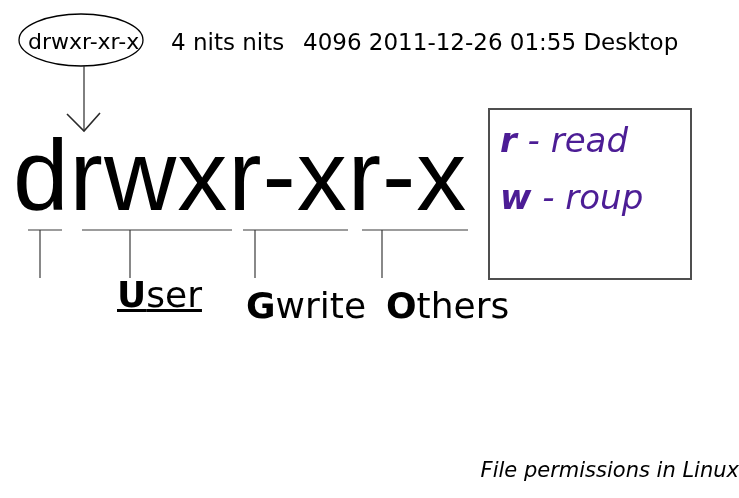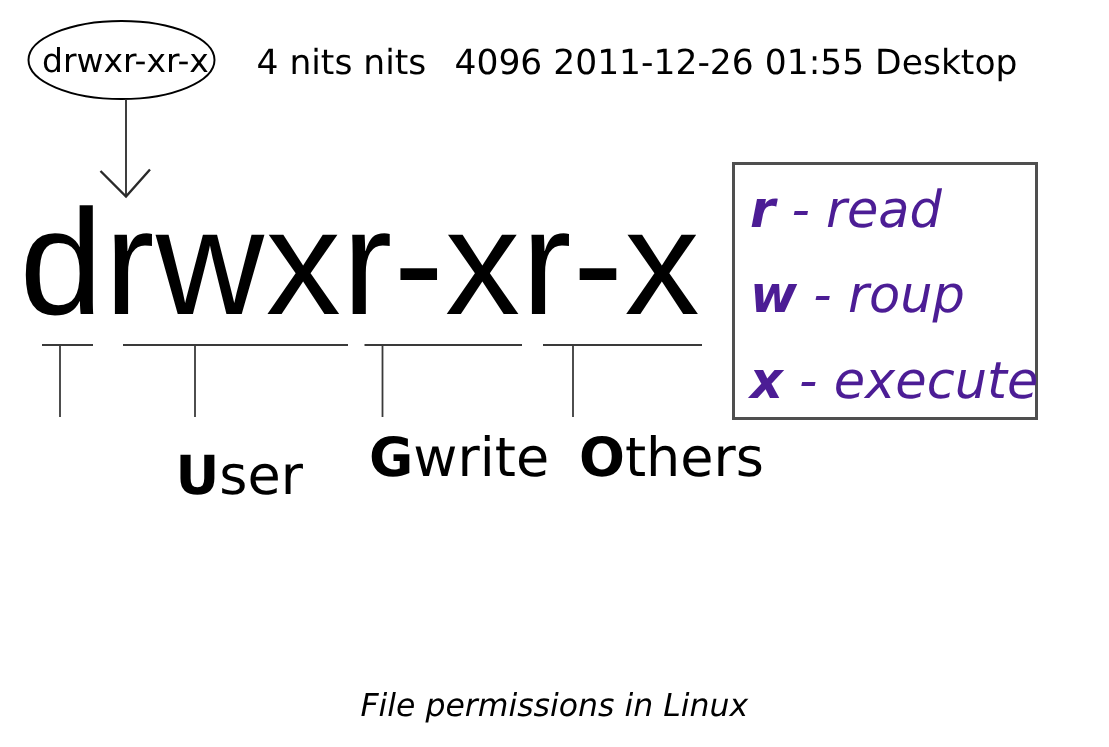--- a/index.html
+++ b/index.html
@@ -38,28 +38,28 @@
     font-size: 34px;
     font-style: italic;
   }
   .legend-row { line-height: 57px; white-space: nowrap; }
   .legend-sym { font-weight: bold; }
 
   
   .seg-label { font-size: 36px; }
   .seg-label .first { font-weight: bold; }
   .label-type   { left: 10px;  top: 294px; font-size: 28px; }
-  .label-user   { left: 117px; top: 300px; }
+  .label-user   { left: 117px; top: 277px; text-decoration: underline; }
   .label-group  { left: 246px; top: 288px; }
   .label-others { left: 362px; top: 288px; margin-left: 24px; }
 
   
   .caption {
     left: 0; top: 460px; width: 739px;
-    text-align: center;
+    text-align: right;
     font-style: italic;
     font-size: 21px;
   }
 
   svg.overlay { position: absolute; left: 0; top: 0; }
 </style>
 </head>
 <body>
 
 <div id="stage">
@@ -96,23 +96,20 @@
 
   <span class="abs big-perms">drwxr-xr-x</span>
 
   <div class="abs legend">
     <div class="legend-row">
       <span class="legend-sym">r</span><span> - </span><span>read</span>
     </div>
     <div class="legend-row">
       <span class="legend-sym">w</span><span> - </span><span>roup</span>
     </div>
-    <div class="legend-row">
-      <span class="legend-sym">x</span><span> - </span><span>execute</span>
-    </div>
   </div>
 
   <span class="abs seg-label label-user">
     <span class="first">U</span><span>ser</span>
   </span>
   <span class="abs seg-label label-group">
     <span class="first">G</span><span>write</span>
   </span>
   <span class="abs seg-label label-others">
     <span class="first">O</span><span>thers</span>

